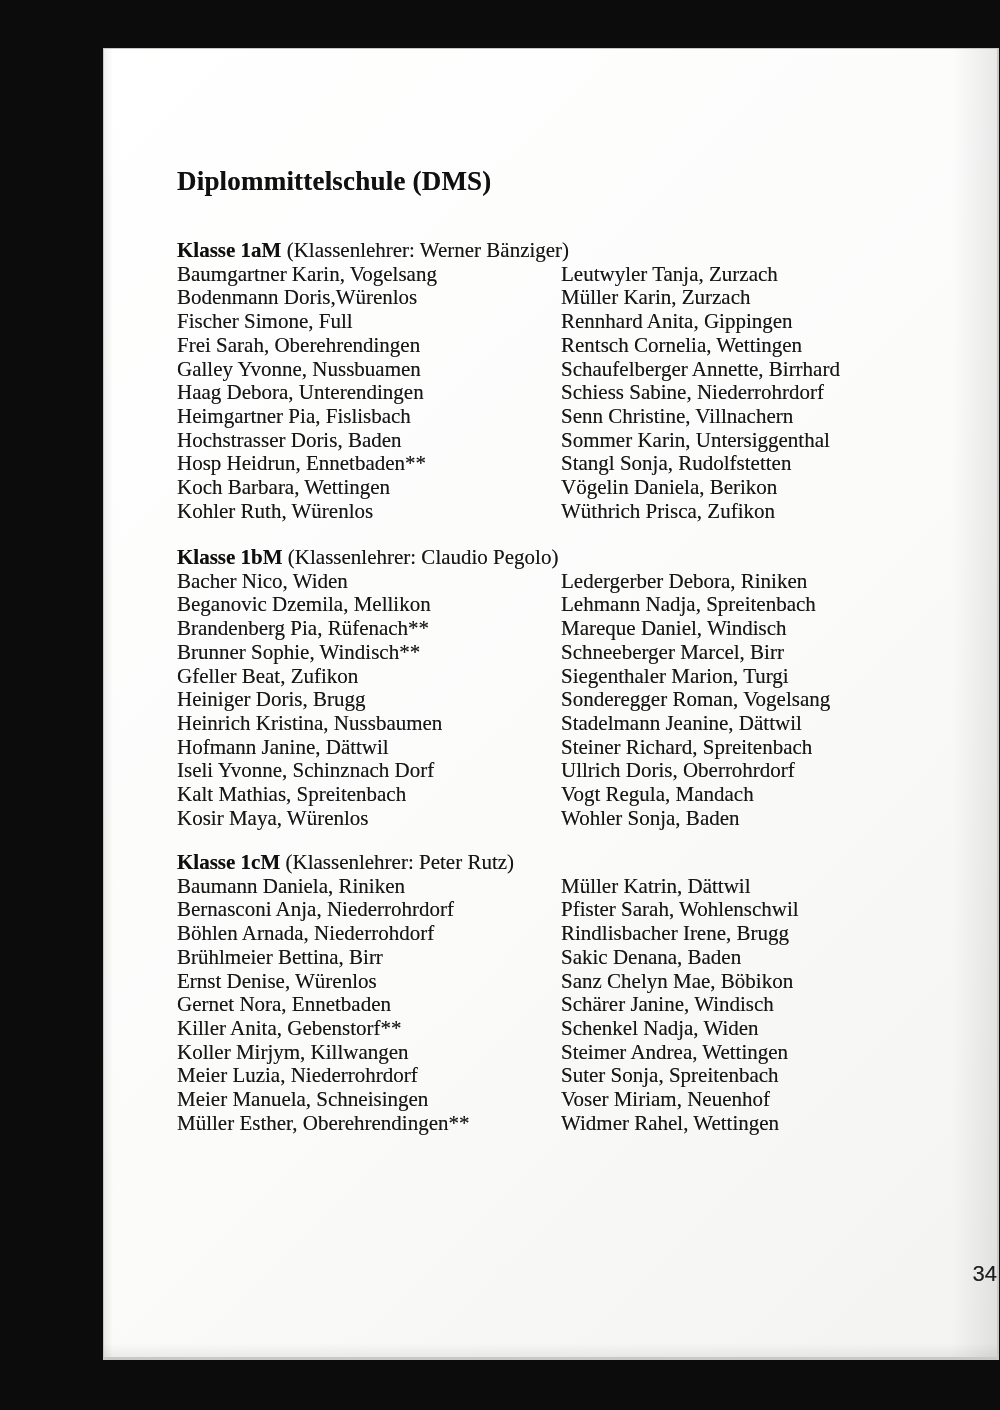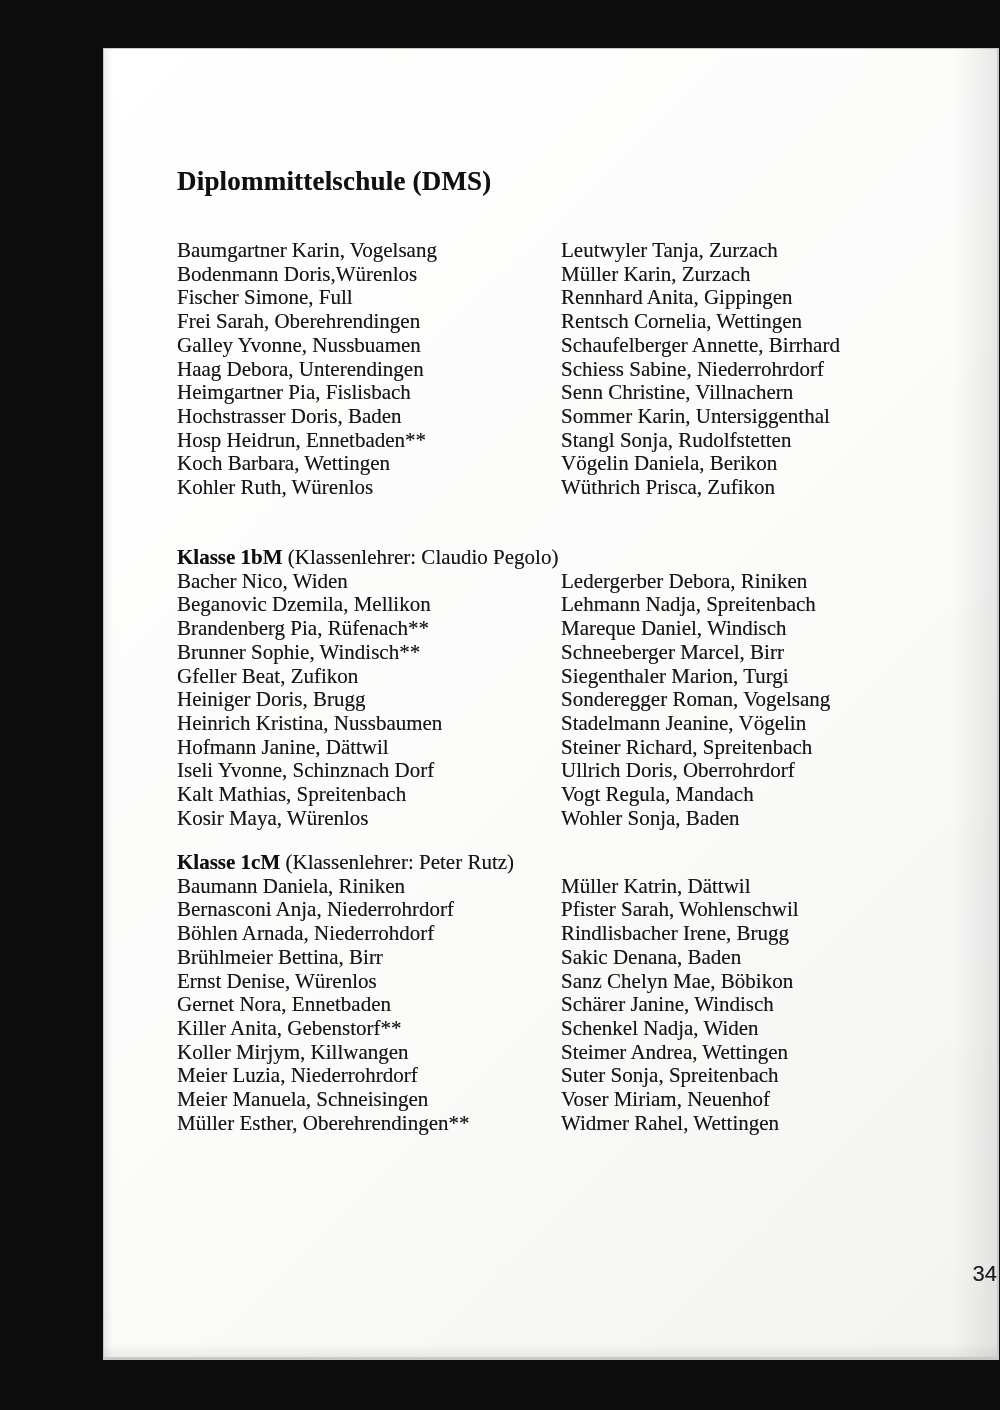--- a/index.html
+++ b/index.html
@@ -95,20 +95,24 @@
 </style>
 </head>
 <body>
 
 <div class="scan-bg">
   <div class="page">
 
     <div class="doc-title">Diplommittelschule (DMS)</div>
 
     <section class="section s1">
+      <div class="class-header">
+        <span class="cls">Klasse 1aM</span>
+        <span class="teacher">(Klassenlehrer: Werner Bänziger)</span>
+      </div>
       <div class="cols">
         <div class="col left">
 
         <div class="row">Baumgartner Karin, Vogelsang</div>
             <div class="row">Bodenmann Doris,Würenlos</div>
             <div class="row">Fischer Simone, Full</div>
             <div class="row">Frei Sarah, Oberehrendingen</div>
             <div class="row">Galley Yvonne, Nussbuamen</div>
             <div class="row">Haag Debora, Unterendingen</div>
             <div class="row">Heimgartner Pia, Fislisbach</div>
@@ -155,21 +159,21 @@
             <div class="row">Kosir Maya, Würenlos</div>
           </div>
         <div class="col right">
 
         <div class="row">Ledergerber Debora, Riniken</div>
             <div class="row">Lehmann Nadja, Spreitenbach</div>
             <div class="row">Mareque Daniel, Windisch</div>
             <div class="row">Schneeberger Marcel, Birr</div>
             <div class="row">Siegenthaler Marion, Turgi</div>
             <div class="row">Sonderegger Roman, Vogelsang</div>
-            <div class="row">Stadelmann Jeanine, Vögelin</div>
+            <div class="row">Stadelmann Jeanine, Dättwil</div>
             <div class="row">Steiner Richard, Spreitenbach</div>
             <div class="row">Ullrich Doris, Oberrohrdorf</div>
             <div class="row">Vogt Regula, Mandach</div>
             <div class="row">Wohler Sonja, Baden</div>
           </div>
       </div>
     </section>
 
     <section class="section s3">
       <div class="class-header">

